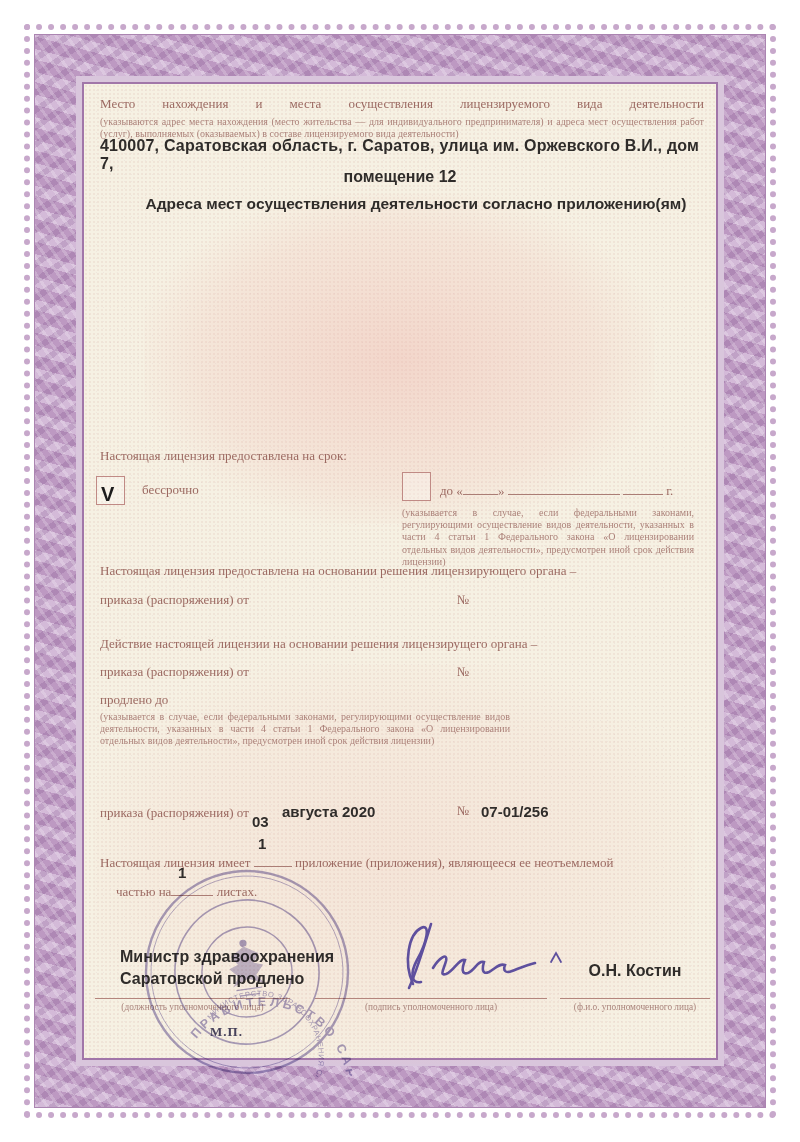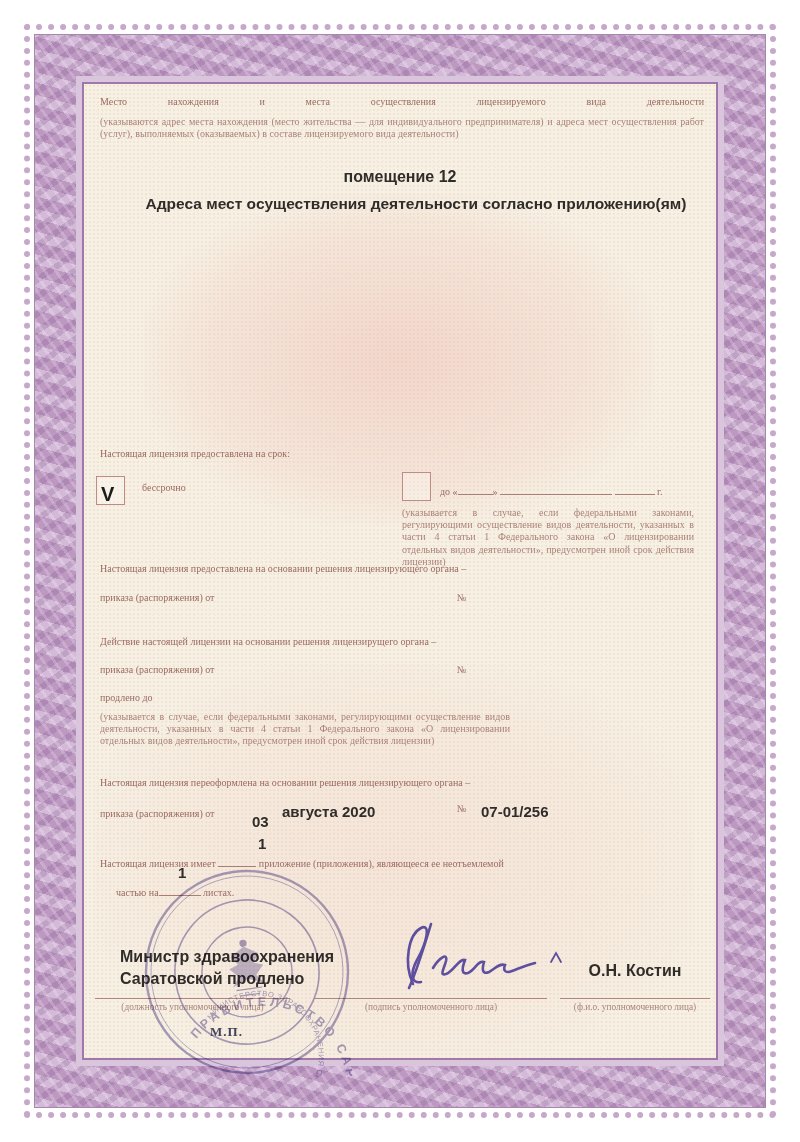--- a/index.html
+++ b/index.html
@@ -29,21 +29,21 @@
       radial-gradient(rgba(180,140,170,0.10) 0.8px, rgba(0,0,0,0) 1px);
     background-size:4px 4px, 7px 7px;
     background-position:0 0, 2px 3px;
     background-color:#f6f1e3;
   }
   .blob1 { position:absolute; left:60px; top:110px; width:510px; height:330px;
     background:radial-gradient(ellipse at center, rgba(238,178,170,0.42), rgba(238,178,170,0.18) 55%, rgba(238,178,170,0) 75%); }
   .blob2 { position:absolute; left:10px; top:580px; width:600px; height:400px;
     background:radial-gradient(ellipse at center, rgba(238,185,176,0.22), rgba(238,185,176,0.10) 55%, rgba(238,185,176,0) 78%); }
 
-  .ft   { color:#9c6a62; font-size:10px; line-height:1.25; }
+  .ft   { color:#9c6a62; font-size:13px; line-height:1.25; }
   .small{ color:#ac827a; font-size:10px; line-height:1.22; text-align:justify; }
   .bold { font-family:"Liberation Sans", sans-serif; font-weight:bold; color:#2f2c2a; }
   .abs  { position:absolute; }
 
   .hdr  { left:16px; top:12px; width:604px; text-align:justify; text-align-last:justify; }
   .hnote{ left:16px; top:32px; width:604px; }
   .addr1{ left:16px; top:53px; font-size:16px; letter-spacing:0.2px; }
   .addr2{ left:0;   top:84px; width:632px; text-align:center; font-size:16px; }
   .addrN{ left:16px;   top:111px; width:632px; text-align:center; font-size:15.5px; }
 
@@ -102,20 +102,21 @@
   <div class="lace"></div>
   <div class="band"></div>
   <div class="band-inner"></div>
 
   <div class="paper">
     <div class="blob1"></div>
     <div class="blob2"></div>
 
     <div class="abs ft hdr">Место нахождения и места осуществления лицензируемого вида деятельности</div>
     <div class="abs small hnote">(указываются адрес места нахождения (место жительства — для индивидуального предпринимателя) и адреса мест осуществления работ (услуг), выполняемых (оказываемых)  в составе лицензируемого вида деятельности)</div>
+    <div class="abs bold addr1">410007, Саратовская область, г. Саратов, улица им. Оржевского В.И., дом 7,</div>
     <div class="abs bold addr2">помещение 12</div>
     <div class="abs bold addrN">Адреса мест осуществления деятельности согласно приложению(ям)</div>
 
     <div class="abs ft termLabel">Настоящая лицензия предоставлена на срок:</div>
     <div class="cb cb1">
       <span class="cbV">V</span>
     </div>
     <div class="abs ft perpetual">бессрочно</div>
     <div class="cb cb2"></div>
     <div class="abs ft until">
@@ -129,21 +130,20 @@
     <div class="abs ft granted1">Настоящая лицензия предоставлена на основании решения лицензирующего органа –</div>
     <div class="abs ft granted2">приказа (распоряжения)  от</div>
     <div class="abs ft noSign1">№</div>
 
     <div class="abs ft ext1">Действие настоящей лицензии на основании решения лицензирущего органа –</div>
     <div class="abs ft ext2">приказа (распоряжения)  от</div>
     <div class="abs ft noSign2">№</div>
     <div class="abs ft prolonged">продлено до</div>
     <div class="abs small extNote">(указывается в случае, если федеральными законами, регулирующими осуществление видов деятельности, указанных в части 4 статьи 1 Федерального закона «О лицензировании отдельных видов деятельности», предусмотрен иной срок действия лицензии)</div>
 
-    <div class="abs ft reissue1">Настоящая лицензия переоформлена на основании решения лицензирующего органа –</div>
     <div class="abs reissueRow">
       <span class="ft">приказа (распоряжения)  от</span>
       <span class="bold rDay">03</span>
       <span class="bold rMonth">августа 2020</span>
       <span class="ft rNo">№</span>
       <span class="bold rNoVal" style="left:381px;">07-01/256</span>
     </div>
 
     <div class="abs annex">
       <span class="bold annexCount">1</span>

